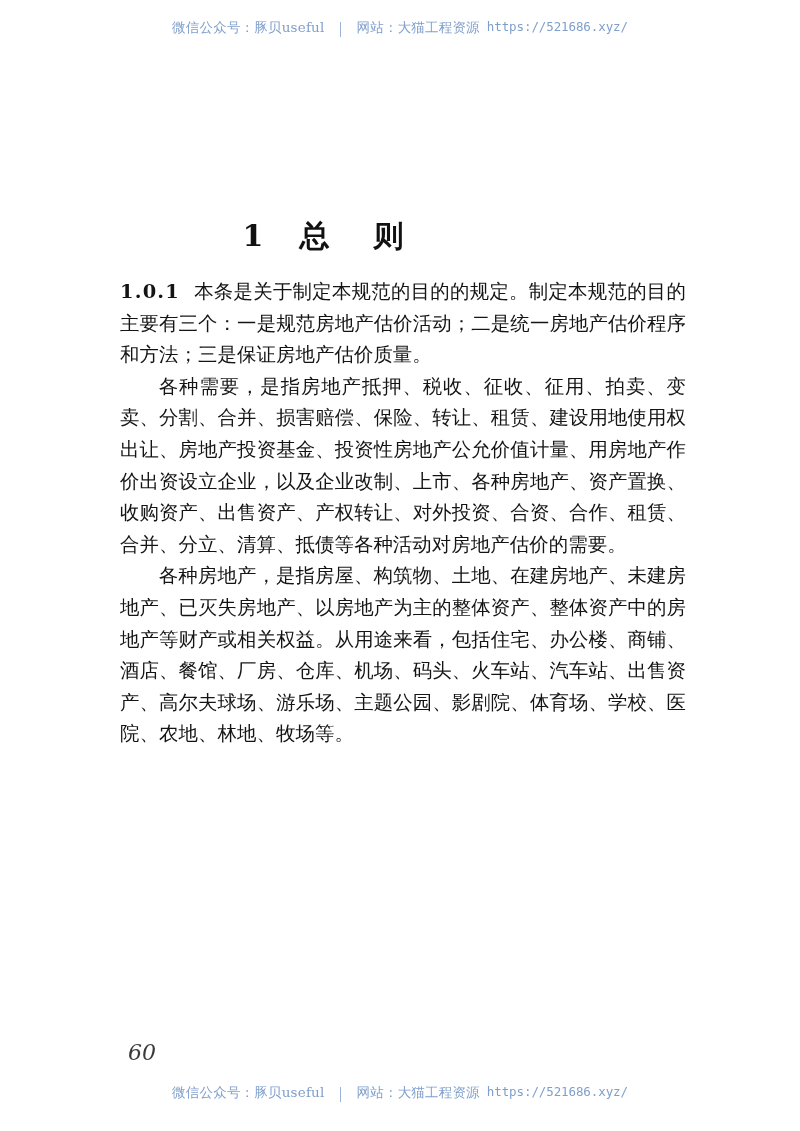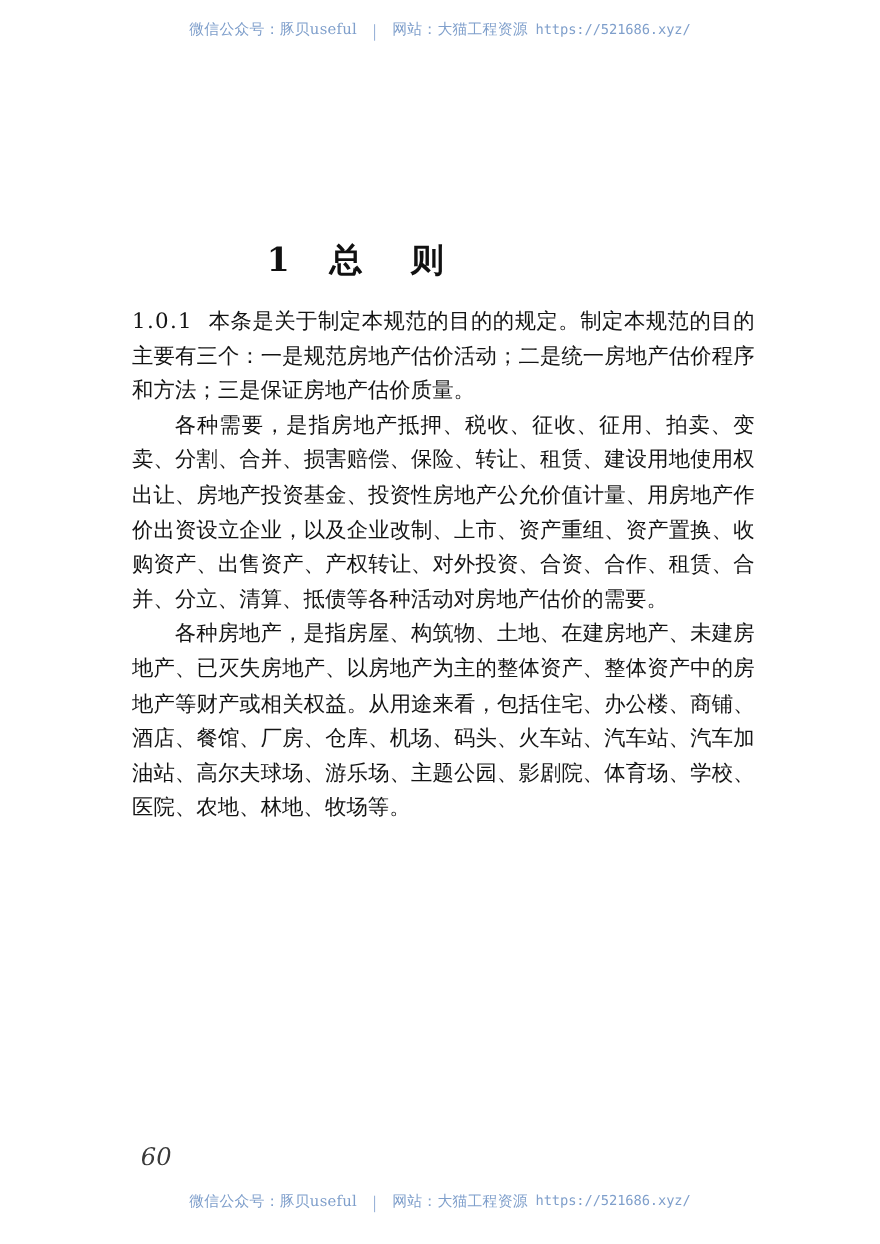--- a/index.html
+++ b/index.html
@@ -99,21 +99,21 @@
     text-align: justify;
     text-justify: inter-ideograph;
     margin: 0;
     color: #141414;
     letter-spacing: 0.1px;
   }
   .para.indent {
     text-indent: 2em;
   }
   .clause-num {
-    font-weight: normal;
+    font-weight: bold;
     font-family: "DejaVu Serif", "Liberation Serif", serif;
     letter-spacing: 1.2px;
     margin-right: 14px;
   }
 
   
   .page-number {
     position: absolute;
     top: 1040px;
     left: 128px;
@@ -139,23 +139,23 @@
   </h1>
 
   <div class="body-col">
 
     <p class="para">
       <span class="clause-num">1.0.1</span><span>本条是关于制定本规范的目的的规定。制定本规范的目的主要有三个：一是规范房地产估价活动；二是统一房地产估价程序和方法；三是保证房地产估价质量。</span>
     </p>
 
 
 
-    <p class="para indent">各种需要，是指房地产抵押、税收、征收、征用、拍卖、变卖、分割、合并、损害赔偿、保险、转让、租赁、建设用地使用权出让、房地产投资基金、投资性房地产公允价值计量、用房地产作价出资设立企业，以及企业改制、上市、资产重组、资产置换、收购资产、出售资产、产权转让、对外投资、合资、合作、租赁、合并、分立、清算、抵债等各种活动对房地产估价的需要。</p>
+    <p class="para indent">各种需要，是指房地产抵押、税收、征收、征用、拍卖、变卖、分割、合并、损害赔偿、保险、转让、租赁、建设用地使用权出让、房地产投资基金、投资性房地产公允价值计量、用房地产作价出资设立企业，以及企业改制、上市、各种房地产、资产置换、收购资产、出售资产、产权转让、对外投资、合资、合作、租赁、合并、分立、清算、抵债等各种活动对房地产估价的需要。</p>
 
-    <p class="para indent">各种房地产，是指房屋、构筑物、土地、在建房地产、未建房地产、已灭失房地产、以房地产为主的整体资产、整体资产中的房地产等财产或相关权益。从用途来看，包括住宅、办公楼、商铺、酒店、餐馆、厂房、仓库、机场、码头、火车站、汽车站、汽车加油站、高尔夫球场、游乐场、主题公园、影剧院、体育场、学校、医院、农地、林地、牧场等。</p>
+    <p class="para indent">各种房地产，是指房屋、构筑物、土地、在建房地产、未建房地产、已灭失房地产、以房地产为主的整体资产、整体资产中的房地产等财产或相关权益。从用途来看，包括住宅、办公楼、商铺、酒店、餐馆、厂房、仓库、机场、码头、火车站、汽车站、出售资产、高尔夫球场、游乐场、主题公园、影剧院、体育场、学校、医院、农地、林地、牧场等。</p>
 
   </div>
 
   <div class="page-number">60</div>
 
   <div class="watermark watermark-footer">
     <span class="wm-seg">微信公众号：</span><span class="wm-seg">豚贝useful</span>
     <span class="wm-sep"></span>
     <span class="wm-seg">网站：</span><span class="wm-seg">大猫工程资源</span><span class="wm-gap"></span><span class="wm-url">https://521686.xyz/</span>
   </div>

